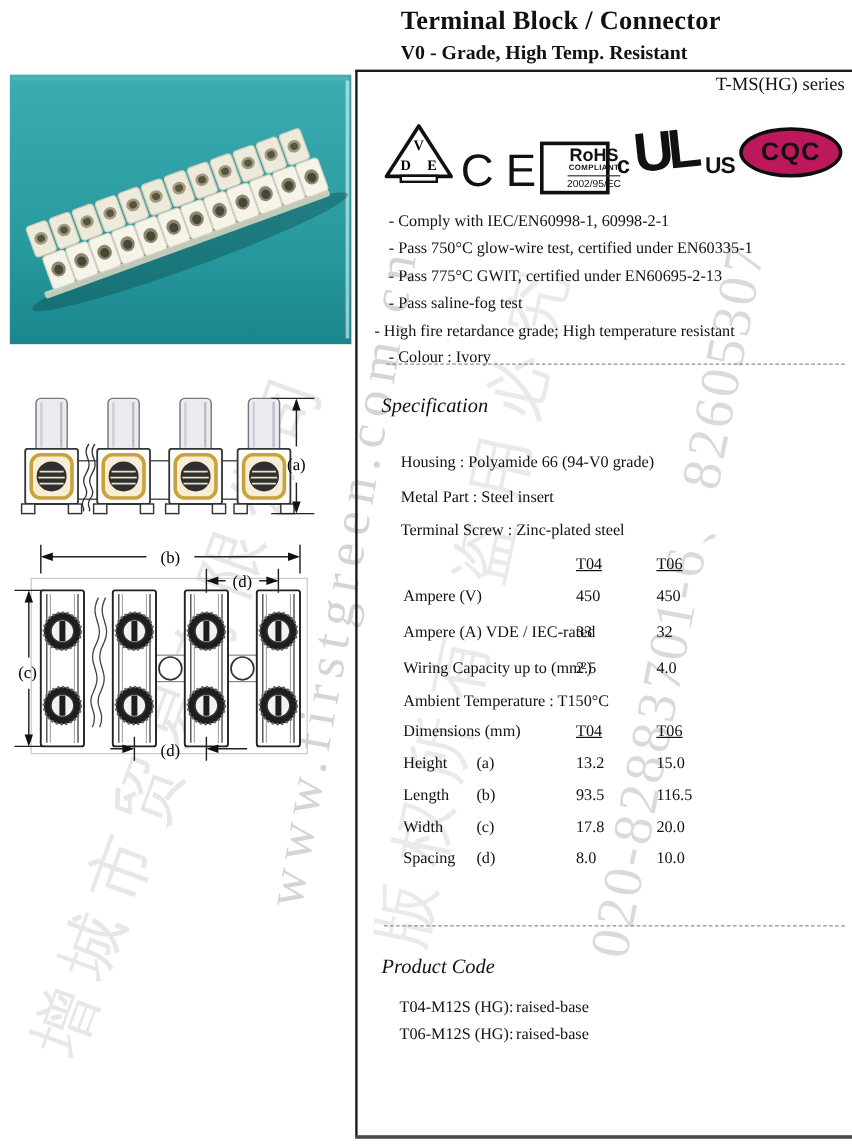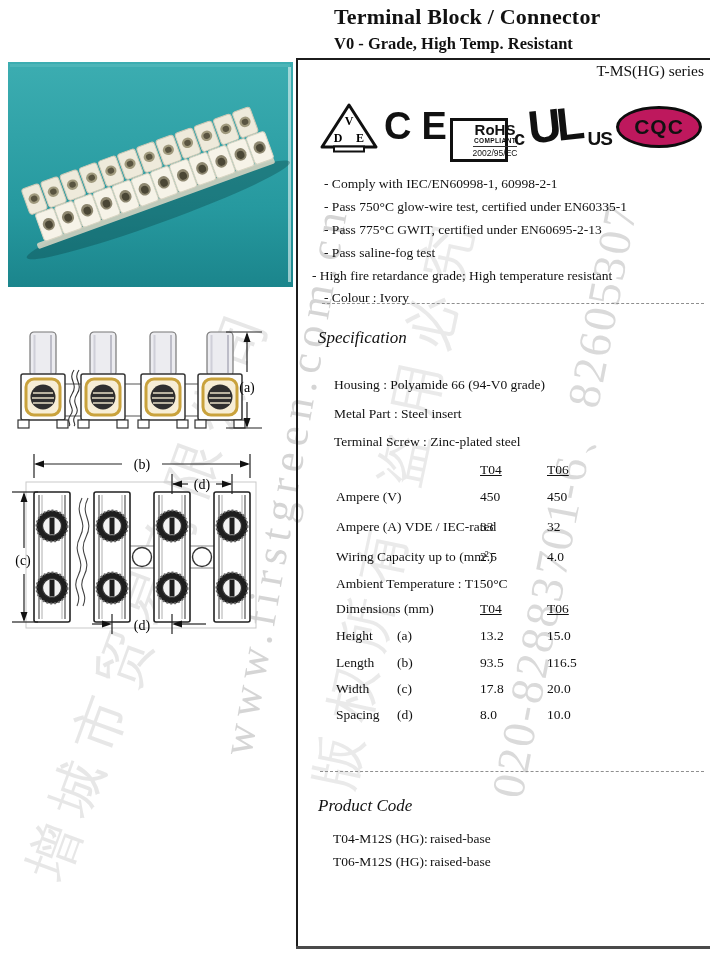--- a/index.html
+++ b/index.html
@@ -40,21 +40,21 @@
   .rohs-dir{font-size:8.5px; line-height:10px; border-top:1px solid #333; margin-top:1px; padding-top:1px;}
   .ul-box{width:98px; height:44px; position:relative; font-family:"Liberation Sans", sans-serif;}
   .ul-c{position:absolute; left:0; bottom:0; font-size:20px; font-weight:700;}
   .ul-mark{position:absolute; left:14px; top:-8px; font-size:46px; font-weight:900; letter-spacing:-5px; transform:rotate(-6deg);}
   .ul-us{position:absolute; right:0; bottom:0; font-size:19px; font-weight:700; letter-spacing:-1px;}
   .cqc-box{
     width:86px; height:42px; border:3.5px solid #0d0d0d; border-radius:50%;
     display:flex; align-items:center; justify-content:center; box-sizing:border-box;
     font-family:"Liberation Sans", sans-serif; font-size:21px; font-weight:900; letter-spacing:1px; background:#be185d;
   }
-  .ce-box{font-family:"Liberation Sans", sans-serif; font-size:38px; font-weight:700; letter-spacing:10px; line-height:36px;}
+  .ce-box{font-family:"Liberation Sans", sans-serif; font-size:38px; font-weight:400; letter-spacing:10px; line-height:36px;margin-top:17px;}
   svg text{font-family:"Liberation Serif", serif;}
 </style>
 </head>
 <body>
 
 <div class="wm" style="left:150px; top:590px; transform:translate(-50%,-50%) rotate(-70deg); font-size:54px; letter-spacing:14px; color:rgba(196,196,196,0.40);">增城市贸易有限公司</div>
 <div class="wm" style="left:395px; top:500px; transform:translate(-50%,-50%) rotate(-78deg); font-size:54px; letter-spacing:16px; color:rgba(200,200,200,0.38);">版权所有 盗用必究</div>
 <div class="wm" style="left:285px; top:480px; transform:translate(-50%,-50%) rotate(-80deg); font-size:44px; letter-spacing:7px; color:rgba(172,172,172,0.50);">www.firstgreen.com.cn</div>
 <div class="wm" style="left:565px; top:500px; transform:translate(-50%,-50%) rotate(-79deg); font-size:46px; letter-spacing:3px; color:rgba(178,178,178,0.48);">020-82883701-6、82605307</div>
 

